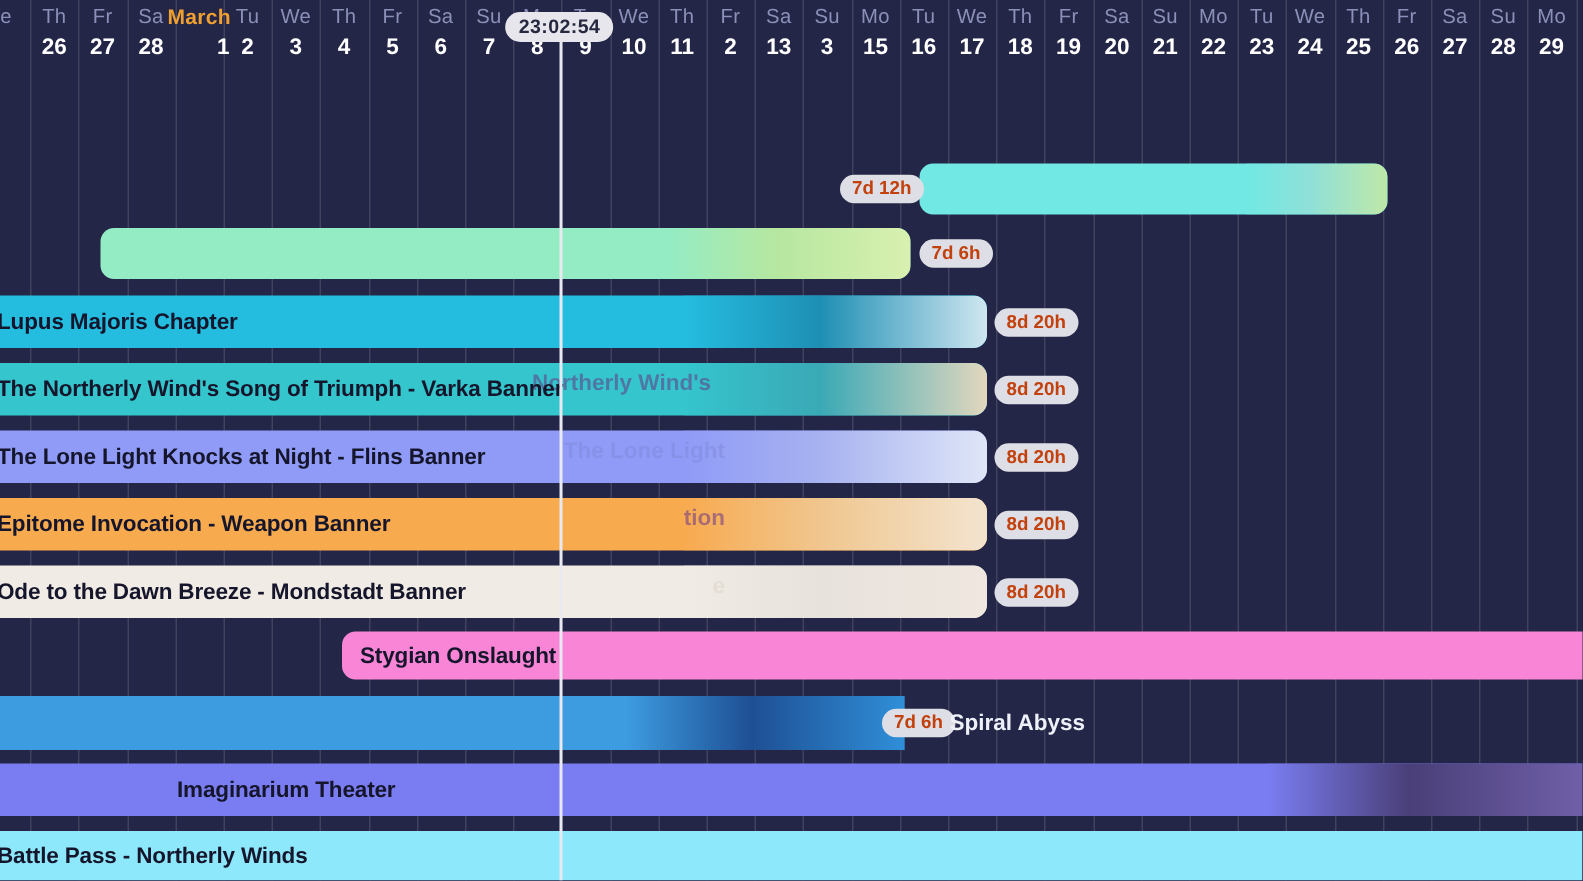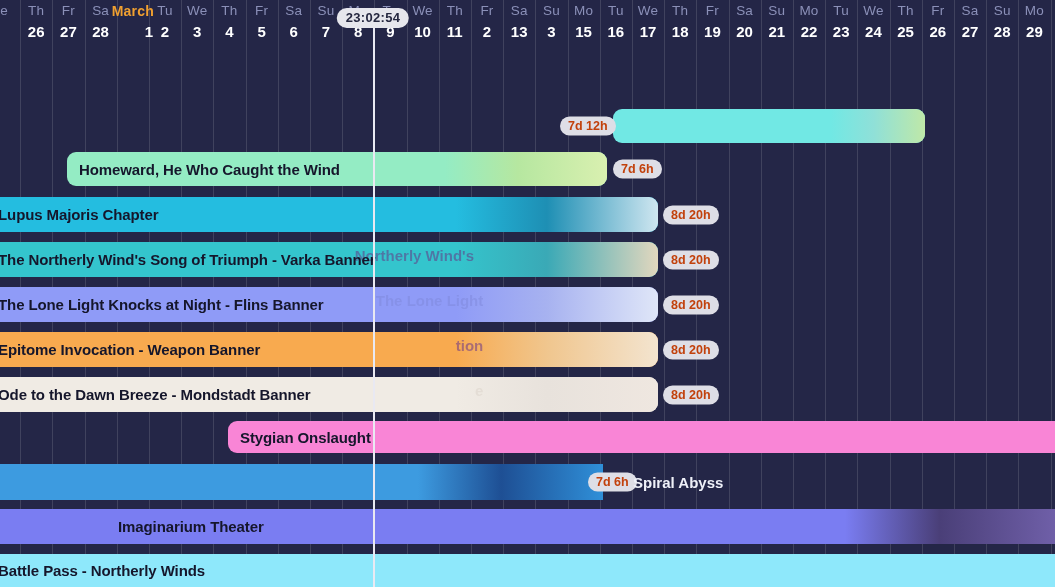--- a/index.html
+++ b/index.html
@@ -257,21 +257,20 @@
 
   <div id="bars">
       <div class="row" style="top: 109px; height: 34px;">
         <div class="bar" style="left: 613px; width: 312px; background: rgb(113, 232, 228); border-radius: 9px; padding-left: 12px;">
           <div class="art" style="width: 93.6px; background: linear-gradient(90deg, rgb(113, 232, 228) 0%, rgb(143, 224, 216) 45%, rgb(191, 232, 168) 100%);"></div>
         </div>
       </div>
       <div class="row" style="top: 152px; height: 34px;">
         <div class="bar" style="left: 67px; width: 540px; background: rgb(148, 236, 196); border-radius: 9px; padding-left: 12px;">
           <div class="art" style="width: 162px; background: linear-gradient(90deg, rgb(148, 236, 196) 0%, rgb(182, 231, 160) 45%, rgb(217, 240, 176) 100%);"></div>
-          <span class="lbl">Homeward, He Who Caught the Wind</span>
         </div>
       </div>
       <div class="row" style="top: 197px; height: 35px;">
         <div class="bar" style="left: -14px; width: 672px; background: rgb(36, 189, 224); border-radius: 9px; padding-left: 12px;">
           <div class="art" style="width: 201.6px; background: linear-gradient(90deg, rgb(36, 189, 224) 0%, rgb(30, 143, 180) 45%, rgb(207, 230, 240) 100%);"></div>
           <span class="lbl">Lupus Majoris Chapter</span>
         </div>
       </div>
       <div class="row" style="top: 242px; height: 35px;">
         <div class="bar" style="left: -14px; width: 672px; background: rgb(52, 197, 205); border-radius: 9px; padding-left: 12px;">

